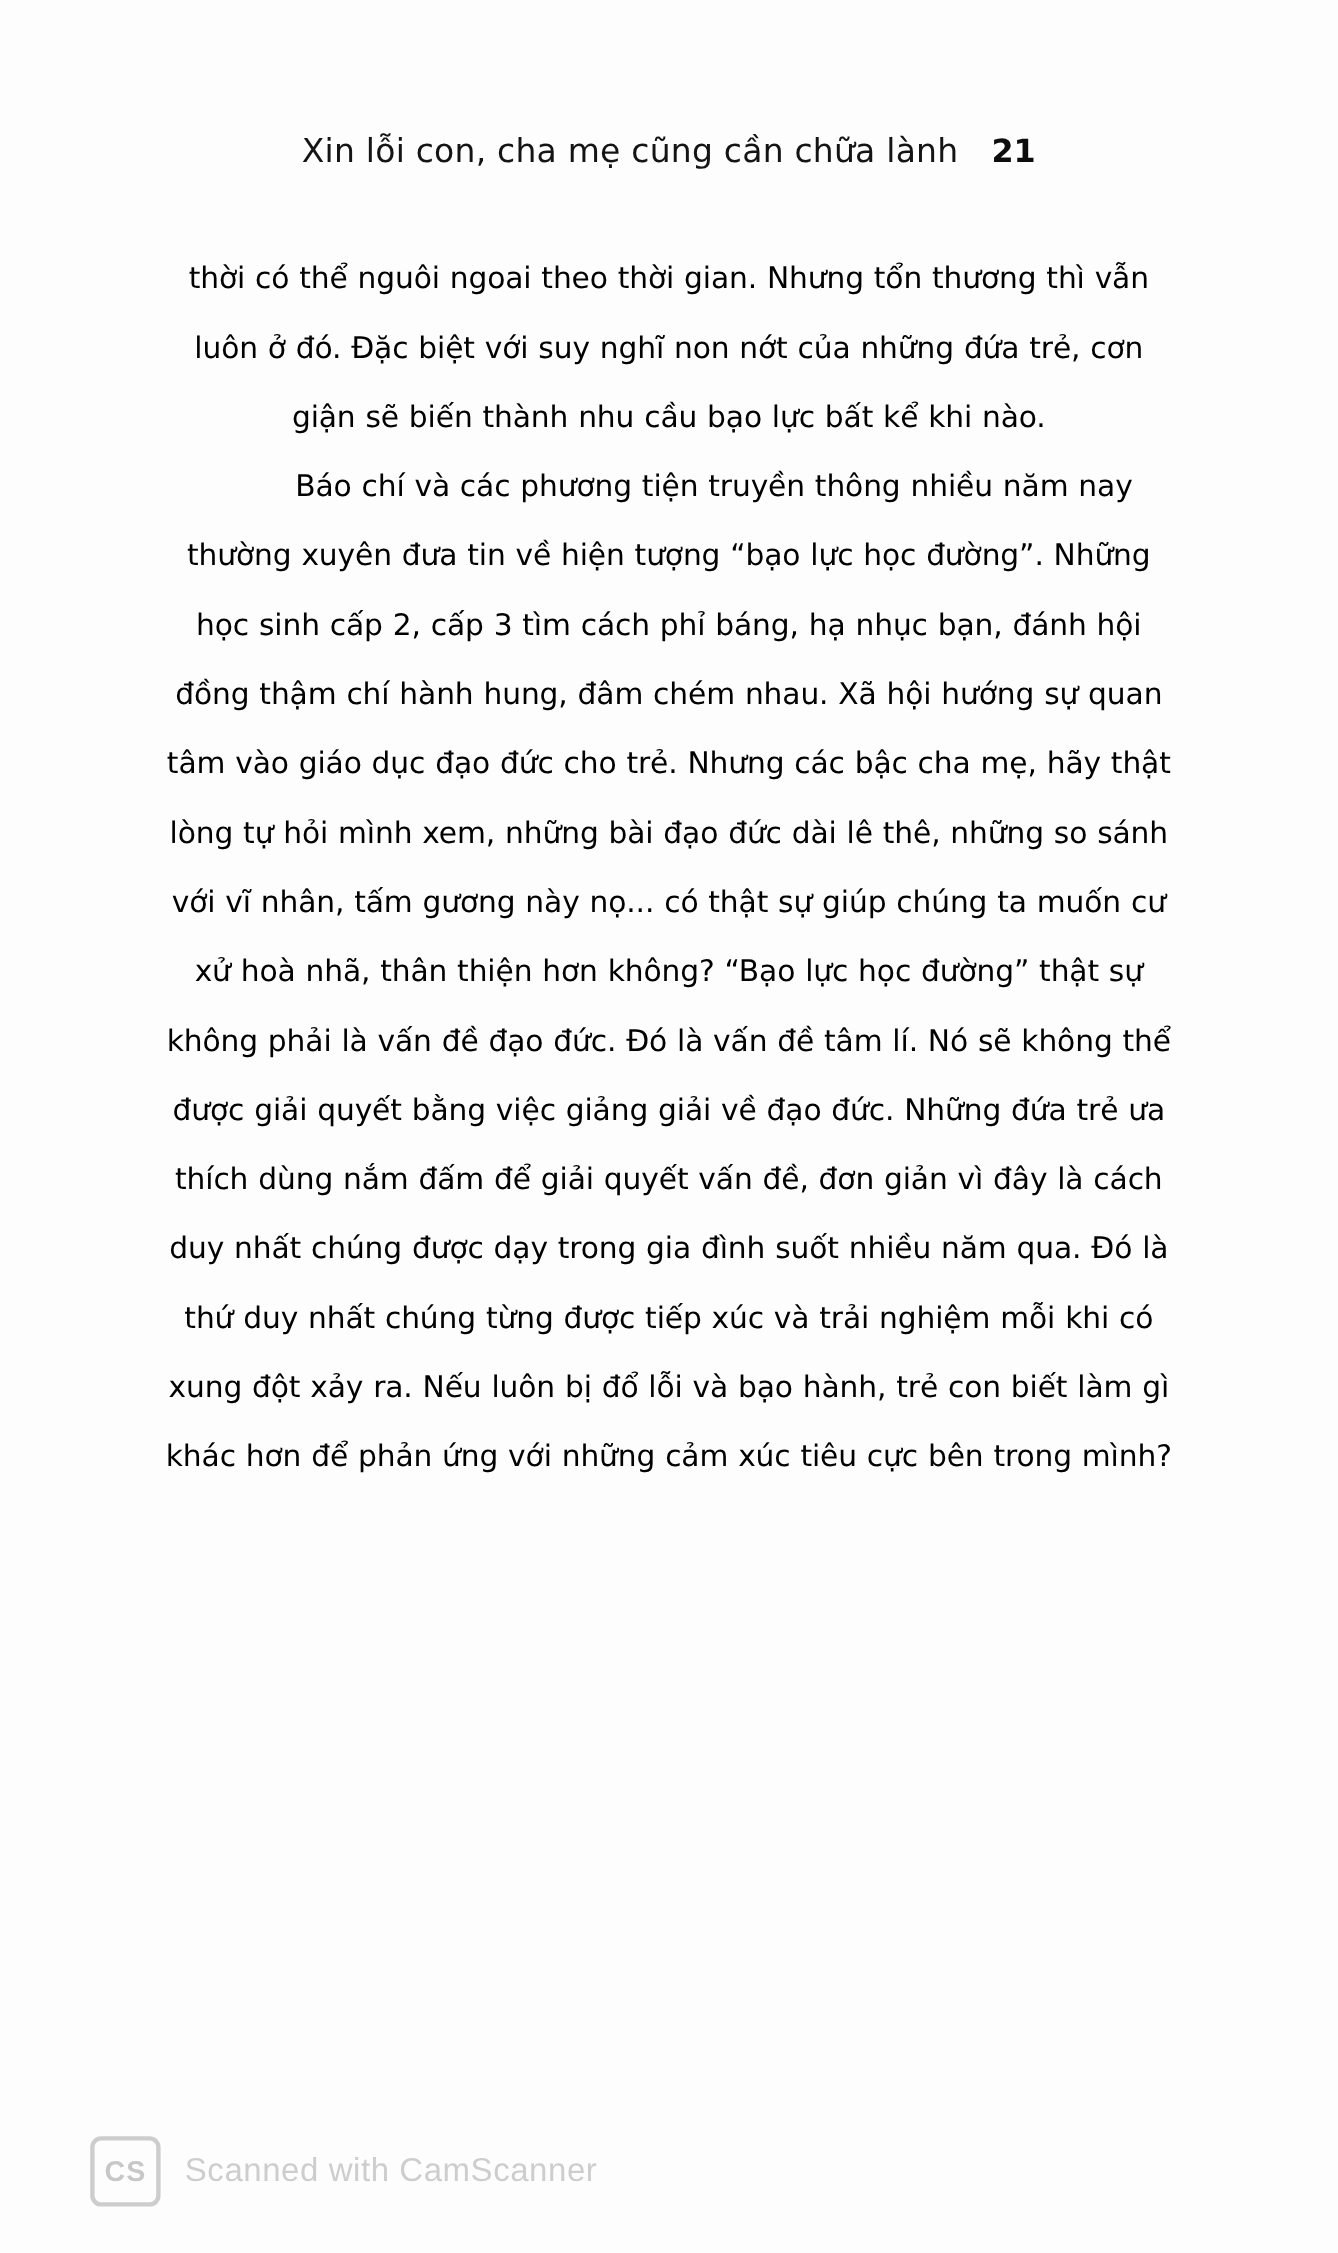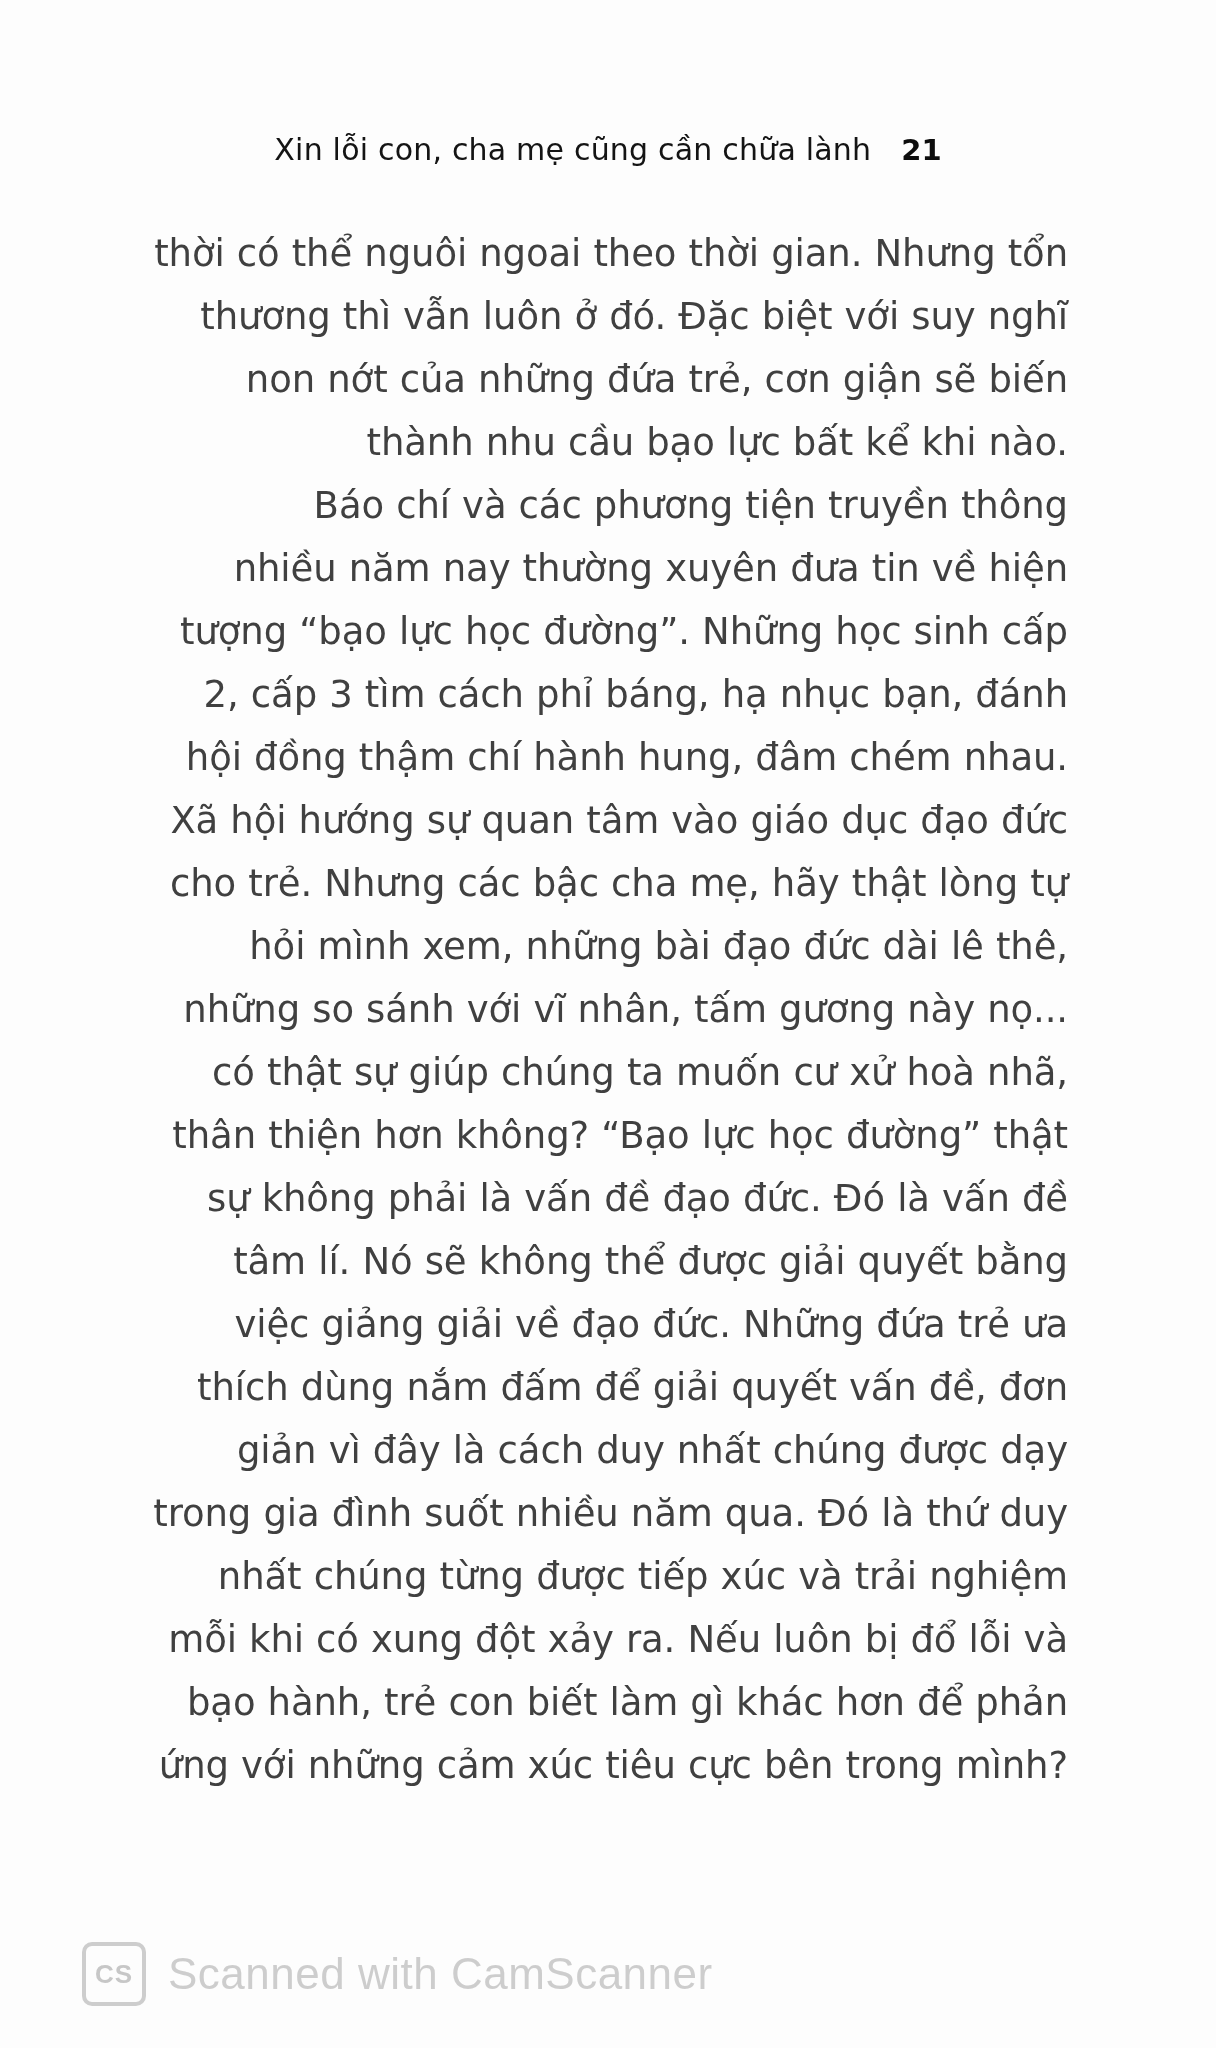--- a/index.html
+++ b/index.html
@@ -20,21 +20,21 @@
     position: absolute;
     left: 0; top: 0;
     width: 1216px;
     height: 2048px;
     background: #fdfdfd;
   }
 
   .header {
     position: absolute;
     left: 0;
-    top: 132px;
+    top: 120px;
     width: 1216px;
     text-align: left;
     display: flex;
     justify-content: center;
     align-items: baseline;
     gap: 30px;
   }
   .header-title {
     font-size: 30px;
     letter-spacing: 0.2px;
@@ -48,25 +48,25 @@
   }
 
   .body-text {
     position: absolute;
     left: 148px;
     top: 222px;
     width: 920px;
   }
 
   .para {
-    font-size: 37px;
+    font-size: 27px;
     line-height: 63px;
-    color: #404040;
+    color: #000000;
     margin: 0 0 0 0;
-    text-align: right;
+    text-align: center;
     letter-spacing: -0.1px;
     word-spacing: 0.5px;
   }
   .para.indent {
     text-indent: 82px;
   }
   .para + .para {
     margin-top: 0px;
   }
 
@@ -88,21 +88,21 @@
     color: #8e8e8e;
     font-size: 26px;
     font-weight: bold;
     display: flex;
     align-items: center;
     justify-content: center;
     letter-spacing: 1px;
     font-family: "Liberation Sans", sans-serif;
   }
   .cs-text {
-    font-size: 44px;
+    font-size: 30px;
     color: #9b9b9b;
     font-family: "Liberation Sans", sans-serif;
     letter-spacing: 0.5px;
   }
 </style>
 </head>
 <body>
 
 <div class="page">
 

